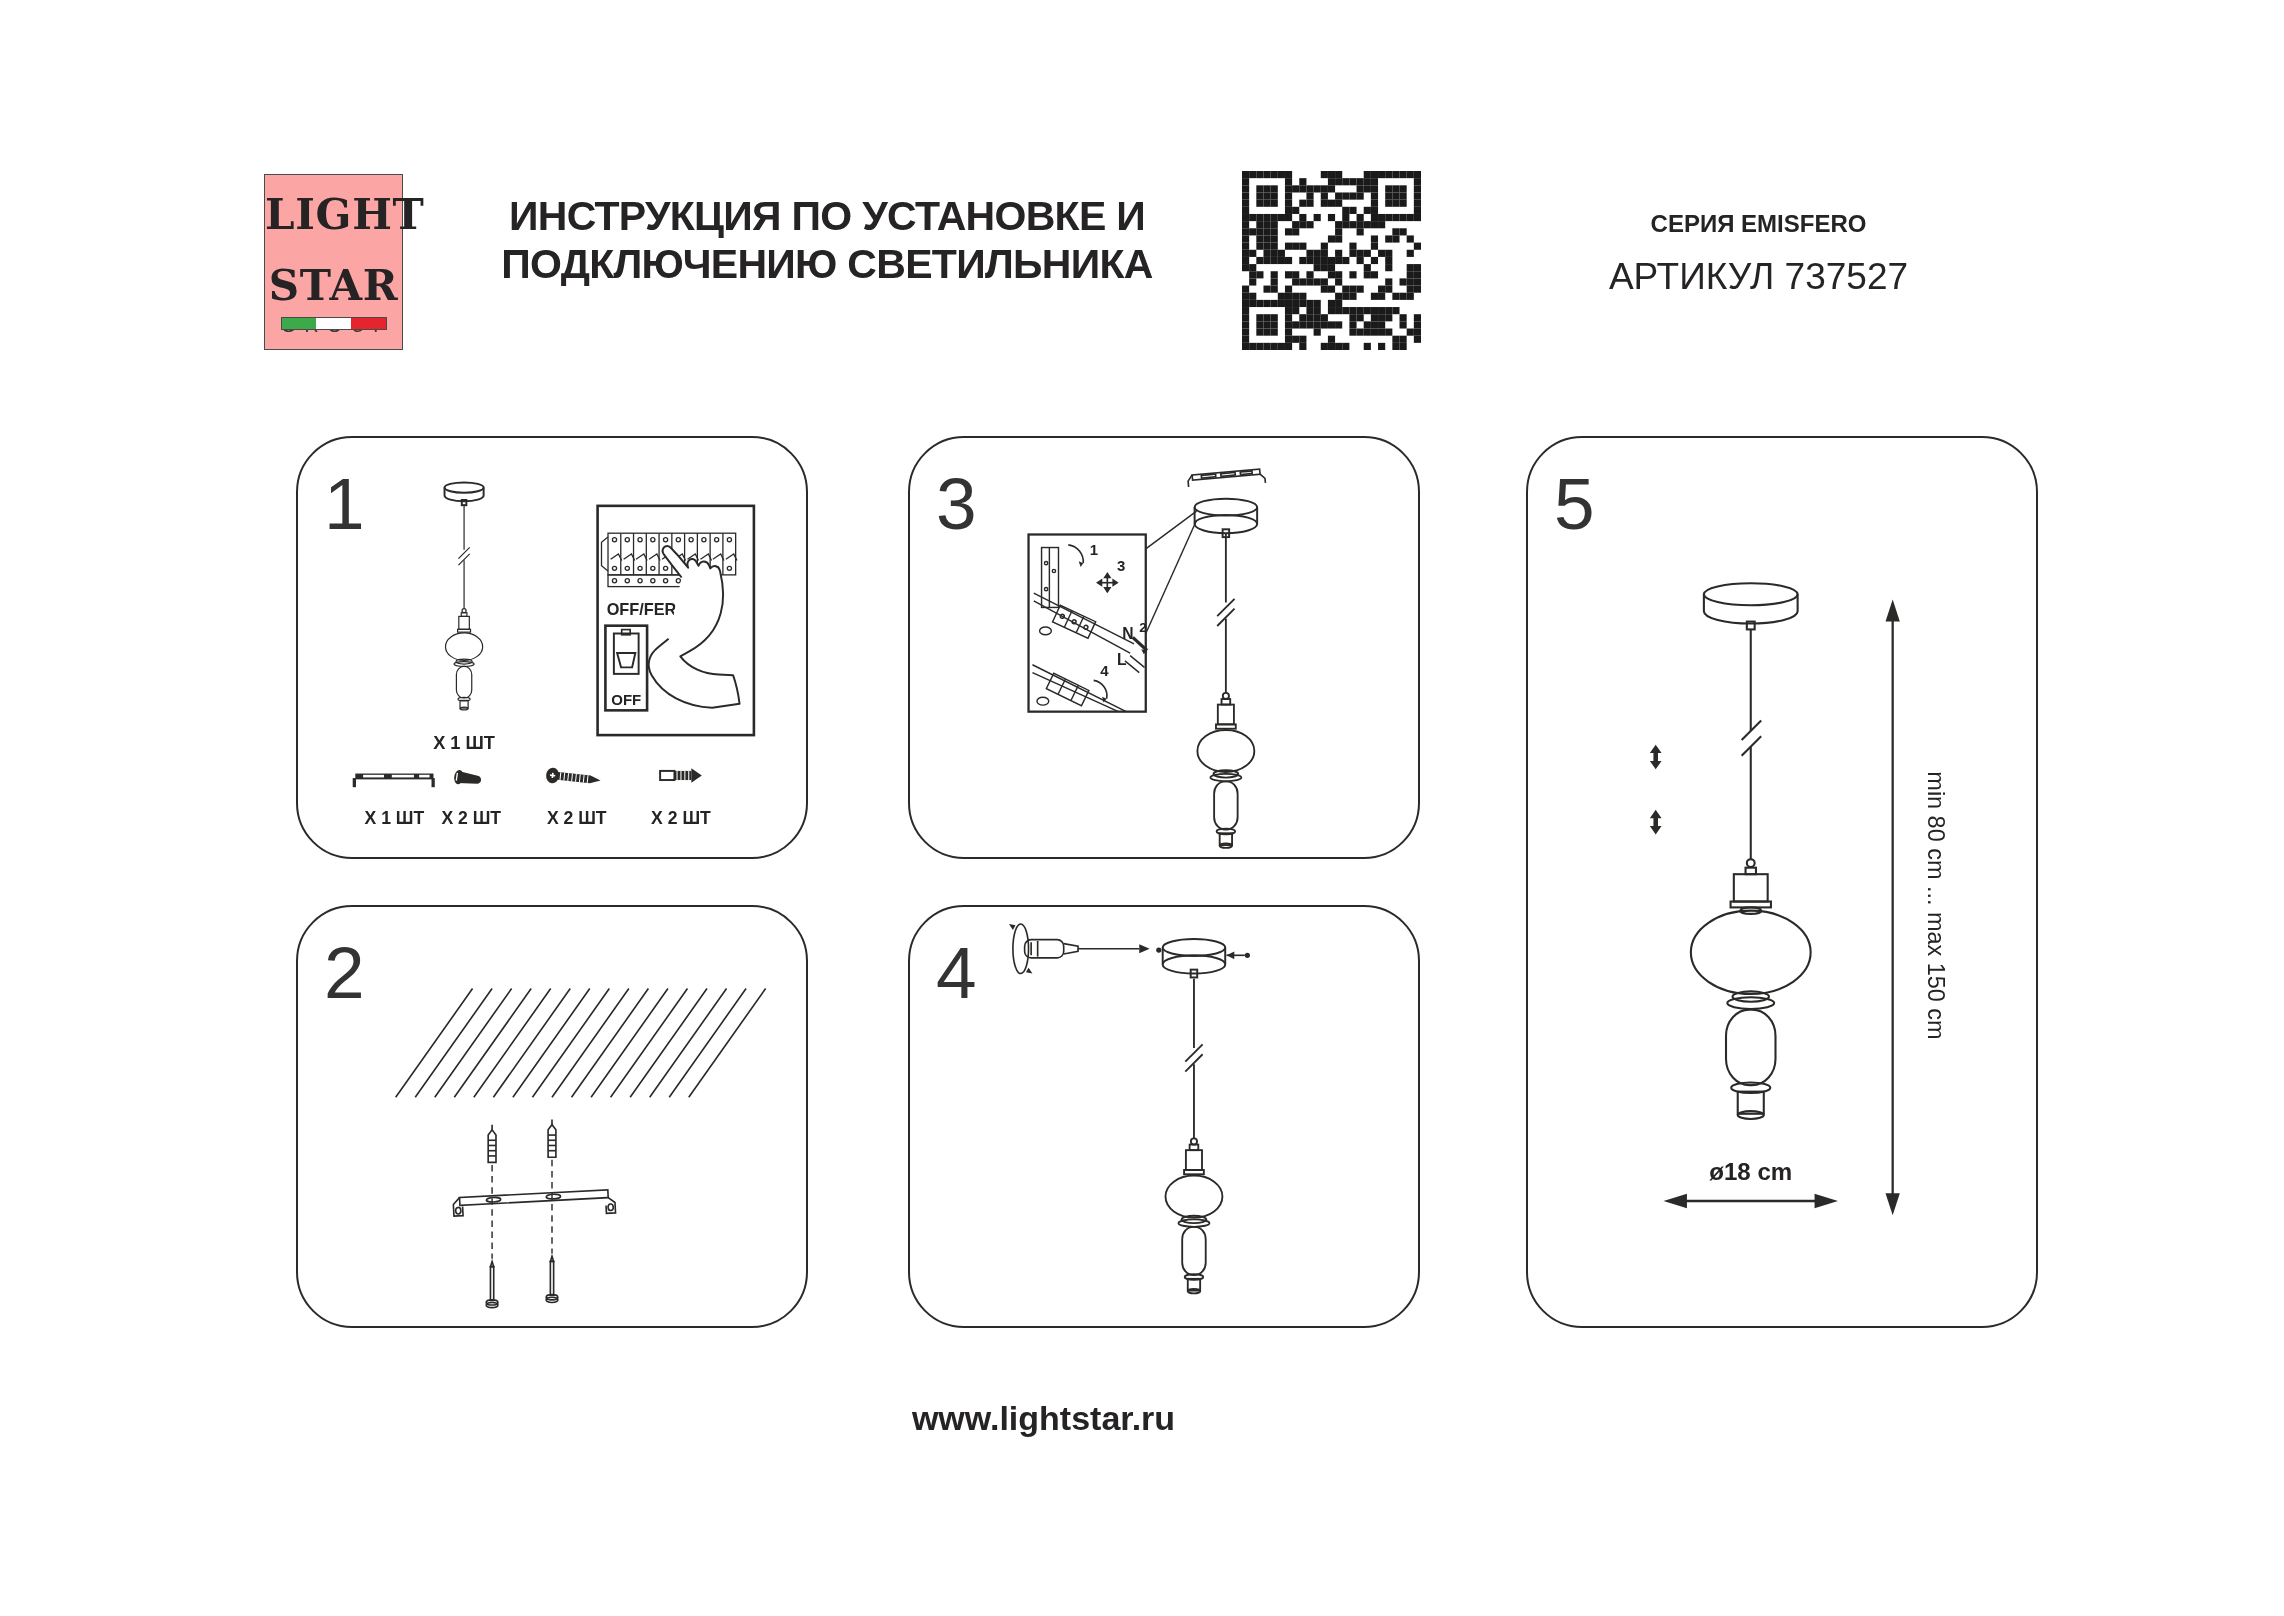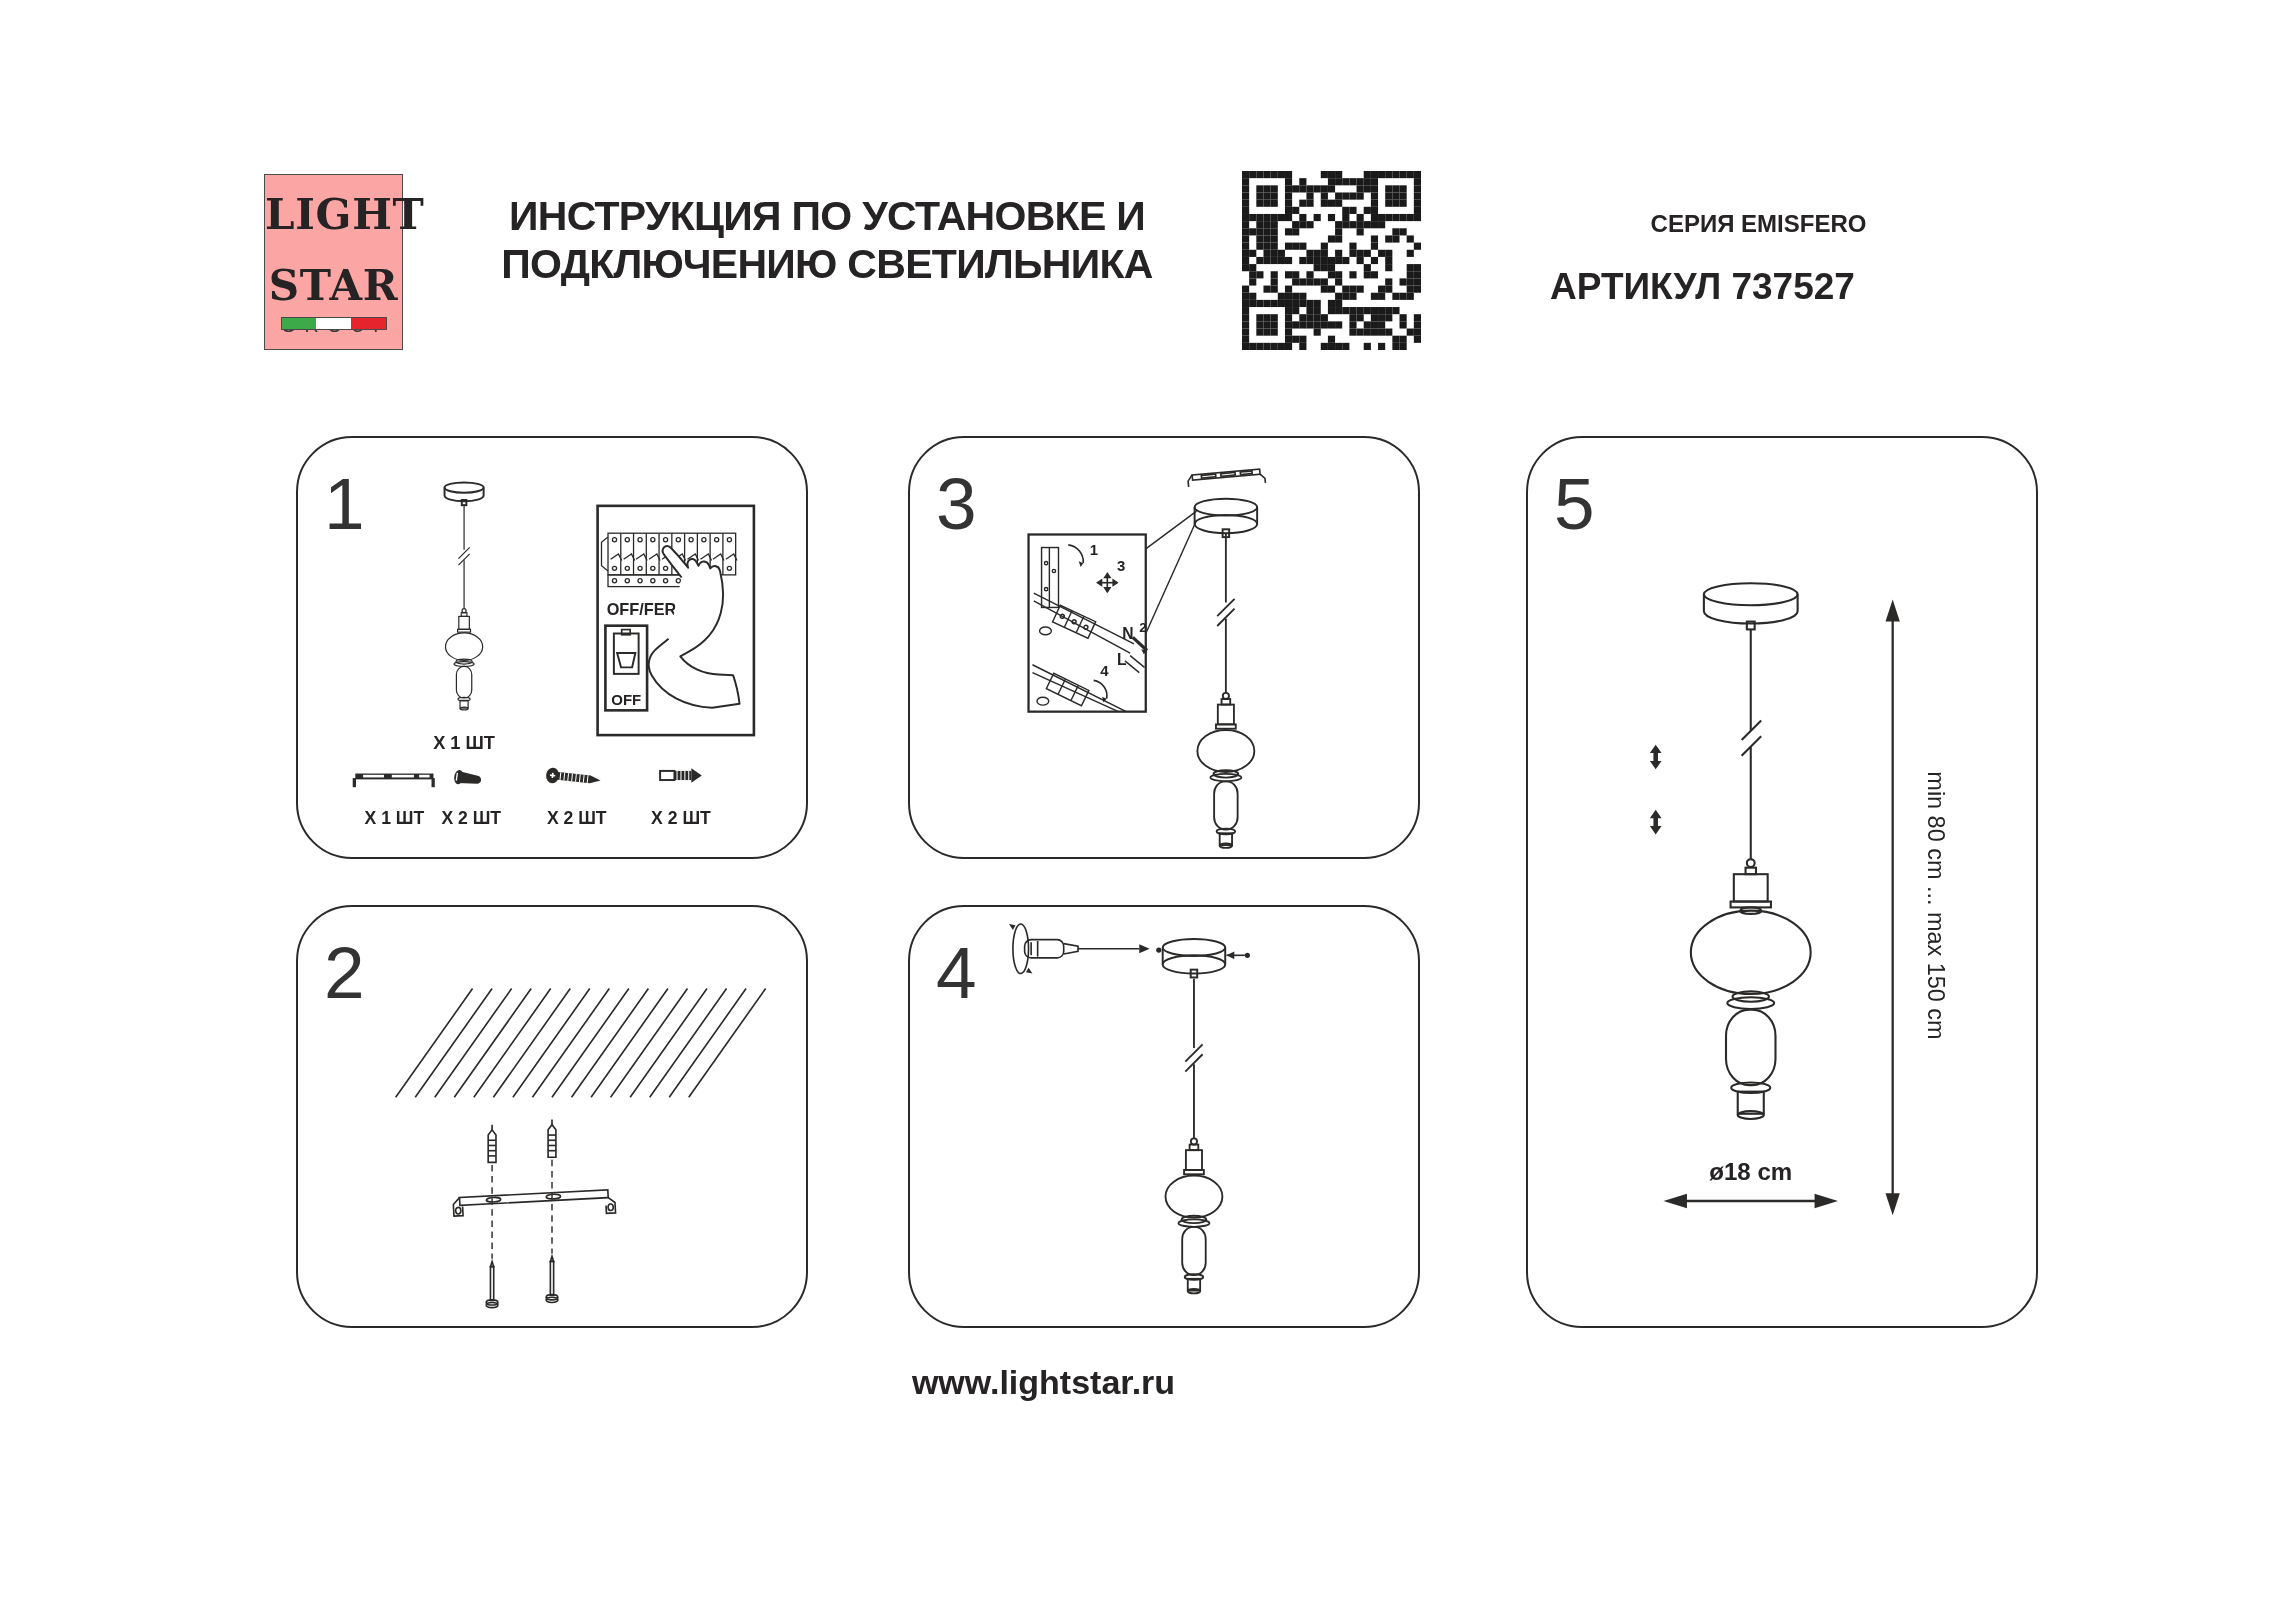--- a/index.html
+++ b/index.html
@@ -14,33 +14,33 @@
   .logo-group{font-family:Liberation Sans, sans-serif;font-weight:400;color:#3a3a3a;
               font-size:19.5px;letter-spacing:8.5px;margin-top:9px;text-indent:8.5px;}
   .logo-flag{position:absolute;left:15.6px;bottom:19.5px;width:104px;height:10.4px;
              border:1px solid #4a4a4a;display:flex;}
   .logo-flag div{flex:1;}
   .title{position:absolute;left:430px;top:193px;width:794px;text-align:center;
          font-weight:bold;font-size:41px;line-height:1.17;letter-spacing:-0.7px;color:#262324;}
   .qr{position:absolute;left:1242px;top:171px;width:179px;height:179px;}
   .series{position:absolute;left:1550px;top:210px;width:417px;text-align:center;
           font-weight:bold;font-size:24px;color:#262324;}
-  .article{position:absolute;left:1550px;top:266px;width:417px;
-           font-weight:bold;font-size:37px;color:#262324;}
+  .article{position:absolute;left:1550px;top:256px;width:417px;text-align:center;
+           font-weight:normal;font-size:37px;color:#262324;}
   
   .panel{position:absolute;border:2px solid #2b2a29;border-radius:56px;background:#fff;}
   .p1{left:296px;top:436px;width:508px;height:419px;}
   .p2{left:296px;top:905px;width:508px;height:419px;}
   .p3{left:908px;top:436px;width:508px;height:419px;}
   .p4{left:908px;top:905px;width:508px;height:419px;}
   .p5{left:1526px;top:436px;width:508px;height:888px;}
   .num{position:absolute;left:26px;top:29px;font-size:73px;font-weight:400;color:#333;line-height:1;}
   .art{position:absolute;left:0;top:0;width:100%;height:100%;}
   svg text{font-family:"Liberation Sans",sans-serif;fill:#262324;}
-  .footer{position:absolute;left:0;top:1363px;width:2087px;text-align:center;
+  .footer{position:absolute;left:0;top:1399px;width:2087px;text-align:center;
           font-weight:bold;font-size:34px;color:#262324;}
 </style>
 </head>
 <body>
 
 <div class="page">
 
   <div class="logo-box">
     <div class="logo-word first">LIGHT</div>
     <div class="logo-word">STAR</div>

